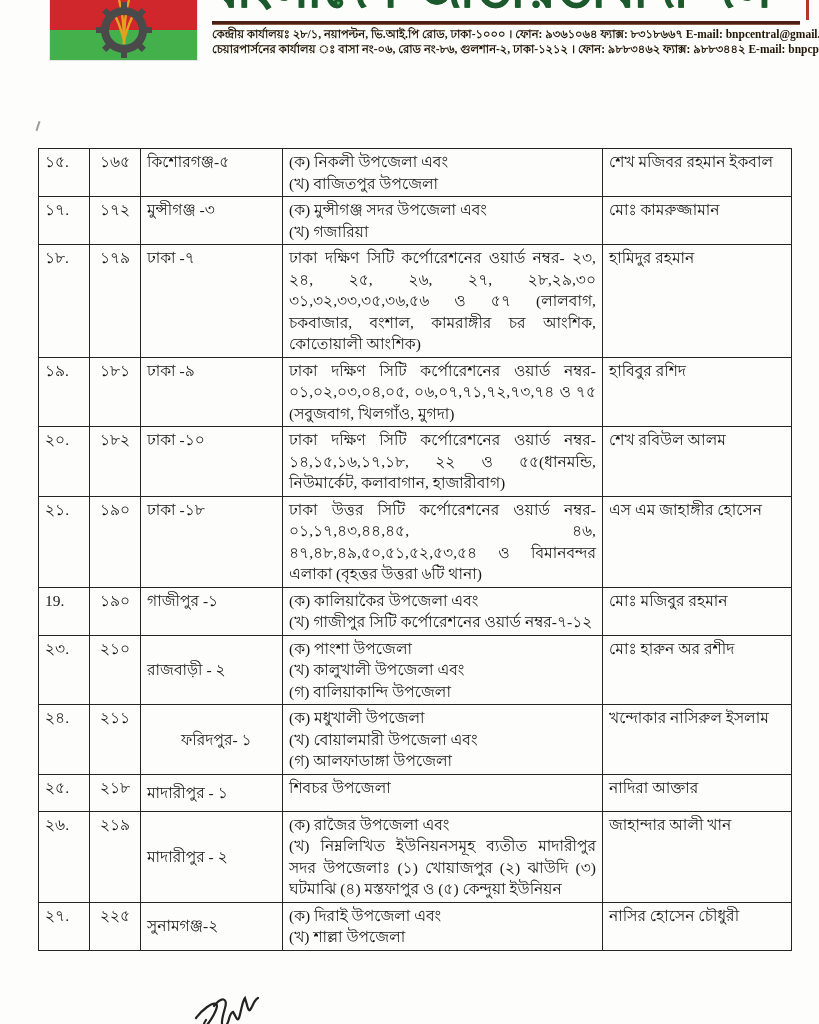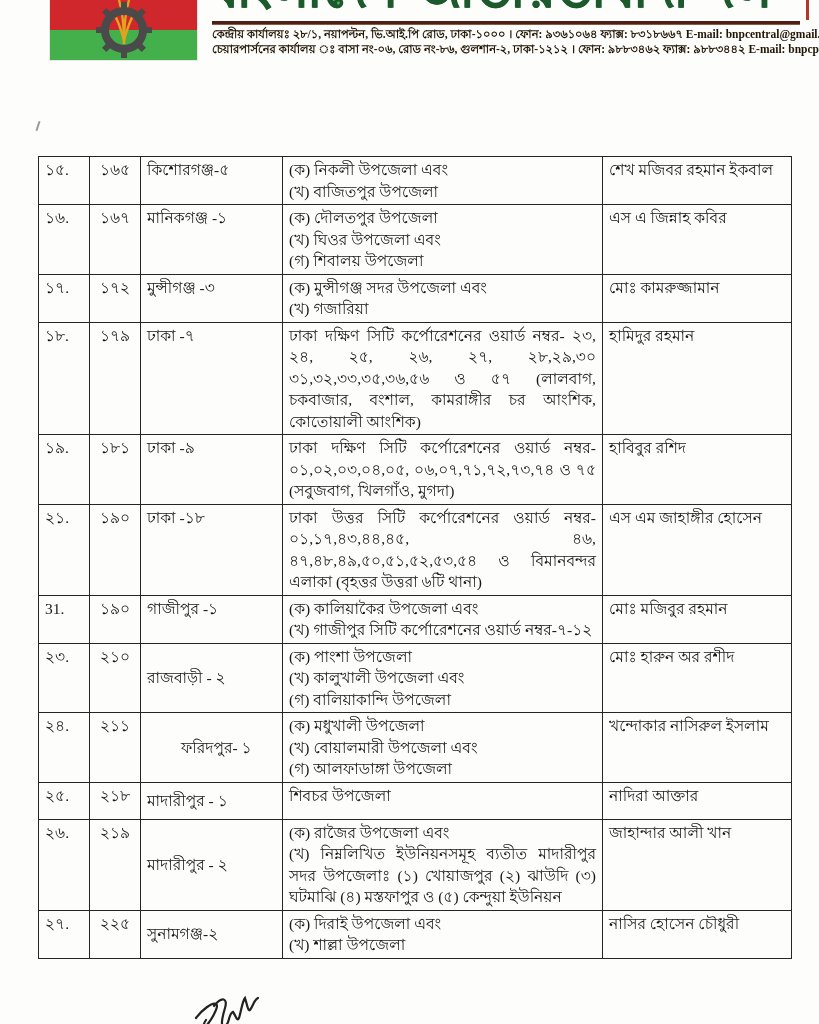--- a/index.html
+++ b/index.html
@@ -27,21 +27,21 @@
   .addr{
     position:absolute;left:212px;width:590px;
     font-size:11.5px;font-weight:bold;color:#221606;line-height:15px;
     text-align:justify;text-align-last:justify;white-space:nowrap;
   }
   .addr1{top:27px;}
   .addr2{top:42px;}
   .stray-mark{position:absolute;left:37px;top:121px;width:2px;height:10px;background:#9a9a9a;transform:rotate(18deg);}
   
   table.seats{
-    position:absolute;left:38px;top:156px;width:753px;
+    position:absolute;left:38px;top:148px;width:753px;
     border-collapse:collapse;table-layout:fixed;font-family:Liberation Serif, serif;
   }
   table.seats td{
     border:1.6px solid #252525;
     vertical-align:top;padding:2px 6px 2px 6px;
     font-size:15.5px;line-height:21.5px;color:#171717;
     overflow:hidden;
   }
   td.c-serial{padding-left:9px;}
   td.c-seat{text-align:center;margin-top:37px;}
@@ -108,31 +108,20 @@
         <tr style="height: 45px;">
           <td class="c-serial">১৫.</td>
           <td class="c-seat">১৬৫</td>
           <td class="c-const">কিশোরগঞ্জ-৫</td>
           <td class="c-areas">
             <div class="area-line">(ক) নিকলী উপজেলা এবং</div>
             <div class="area-line">(খ) বাজিতপুর উপজেলা</div>
           </td>
           <td class="c-name">শেখ মজিবর রহমান ইকবাল</td>
         </tr>
-        <tr style="height: 65px;">
-          <td class="c-serial">১৬.</td>
-          <td class="c-seat">১৬৭</td>
-          <td class="c-const">মানিকগঞ্জ -১</td>
-          <td class="c-areas">
-            <div class="area-line">(ক) দৌলতপুর উপজেলা</div>
-            <div class="area-line">(খ) ঘিওর উপজেলা এবং</div>
-            <div class="area-line">(গ) শিবালয় উপজেলা</div>
-          </td>
-          <td class="c-name">এস এ জিন্নাহ কবির</td>
-        </tr>
         <tr style="height: 46px;">
           <td class="c-serial">১৭.</td>
           <td class="c-seat">১৭২</td>
           <td class="c-const">মুন্সীগঞ্জ -৩</td>
           <td class="c-areas">
             <div class="area-line">(ক) মুন্সীগঞ্জ সদর উপজেলা এবং</div>
             <div class="area-line">(খ) গজারিয়া</div>
           </td>
           <td class="c-name">মোঃ কামরুজ্জামান</td>
         </tr>
@@ -147,31 +136,40 @@
         </tr>
         <tr style="height: 64px;">
           <td class="c-serial">১৯.</td>
           <td class="c-seat">১৮১</td>
           <td class="c-const">ঢাকা -৯</td>
           <td class="c-areas">
             <div class="area-line">ঢাকা দক্ষিণ সিটি কর্পোরেশনের ওয়ার্ড নম্বর- ০১,০২,০৩,০৪,০৫,  ০৬,০৭,৭১,৭২,৭৩,৭৪ ও ৭৫ (সবুজবাগ, খিলগাঁও, মুগদা)</div>
           </td>
           <td class="c-name">হাবিবুর রশিদ</td>
         </tr>
+        <tr style="height: 64px;">
+          <td class="c-serial">২০.</td>
+          <td class="c-seat">১৮২</td>
+          <td class="c-const">ঢাকা -১০</td>
+          <td class="c-areas">
+            <div class="area-line">ঢাকা দক্ষিণ সিটি কর্পোরেশনের ওয়ার্ড নম্বর- ১৪,১৫,১৬,১৭,১৮, ২২ ও ৫৫(ধানমন্ডি, নিউমার্কেট, কলাবাগান, হাজারীবাগ)</div>
+          </td>
+          <td class="c-name">শেখ রবিউল আলম</td>
+        </tr>
         <tr style="height: 88px;">
           <td class="c-serial">২১.</td>
           <td class="c-seat">১৯০</td>
           <td class="c-const">ঢাকা -১৮</td>
           <td class="c-areas">
             <div class="area-line">ঢাকা উত্তর সিটি কর্পোরেশনের ওয়ার্ড নম্বর- ০১,১৭,৪৩,৪৪,৪৫, ৪৬, ৪৭,৪৮,৪৯,৫০,৫১,৫২,৫৩,৫৪ ও বিমানবন্দর এলাকা (বৃহত্তর উত্তরা ৬টি থানা)</div>
           </td>
           <td class="c-name">এস এম জাহাঙ্গীর হোসেন</td>
         </tr>
         <tr style="height: 46px;">
-          <td class="c-serial">31.</td>
+          <td class="c-serial">19.</td>
           <td class="c-seat">১৯০</td>
           <td class="c-const">গাজীপুর -১</td>
           <td class="c-areas">
             <div class="area-line">(ক) কালিয়াকৈর উপজেলা এবং</div>
             <div class="area-line">(খ) গাজীপুর সিটি কর্পোরেশনের ওয়ার্ড নম্বর-৭-১২</div>
           </td>
           <td class="c-name">মোঃ মজিবুর রহমান</td>
         </tr>
         <tr style="height: 65px;">
           <td class="c-serial">২৩.</td>

